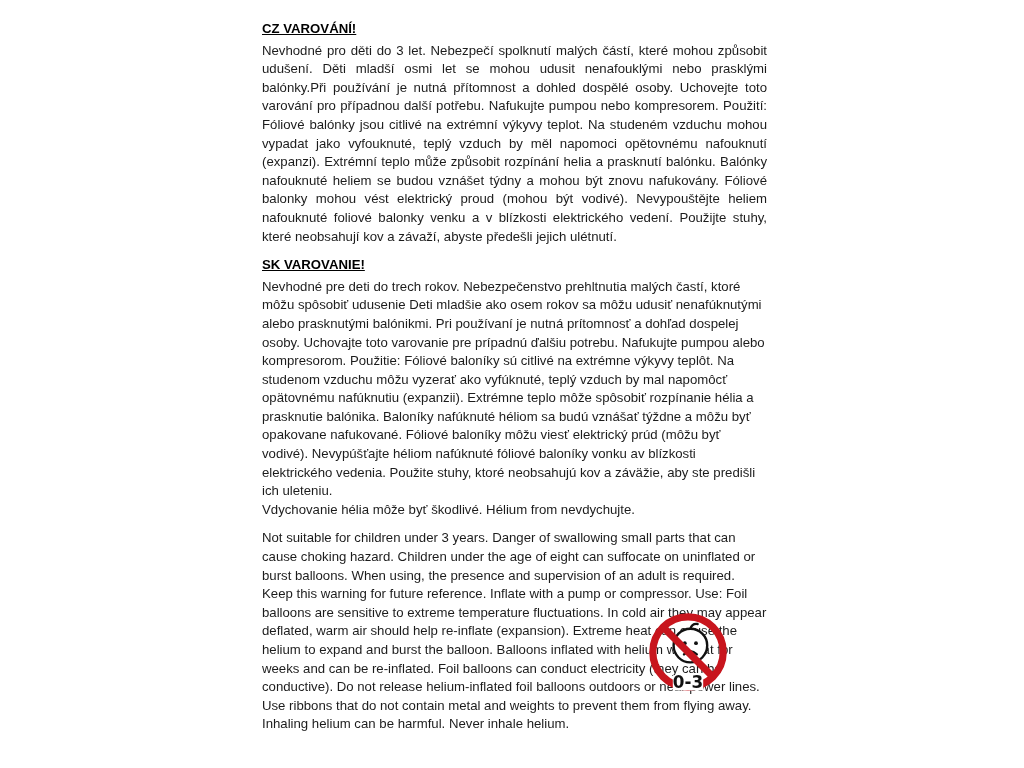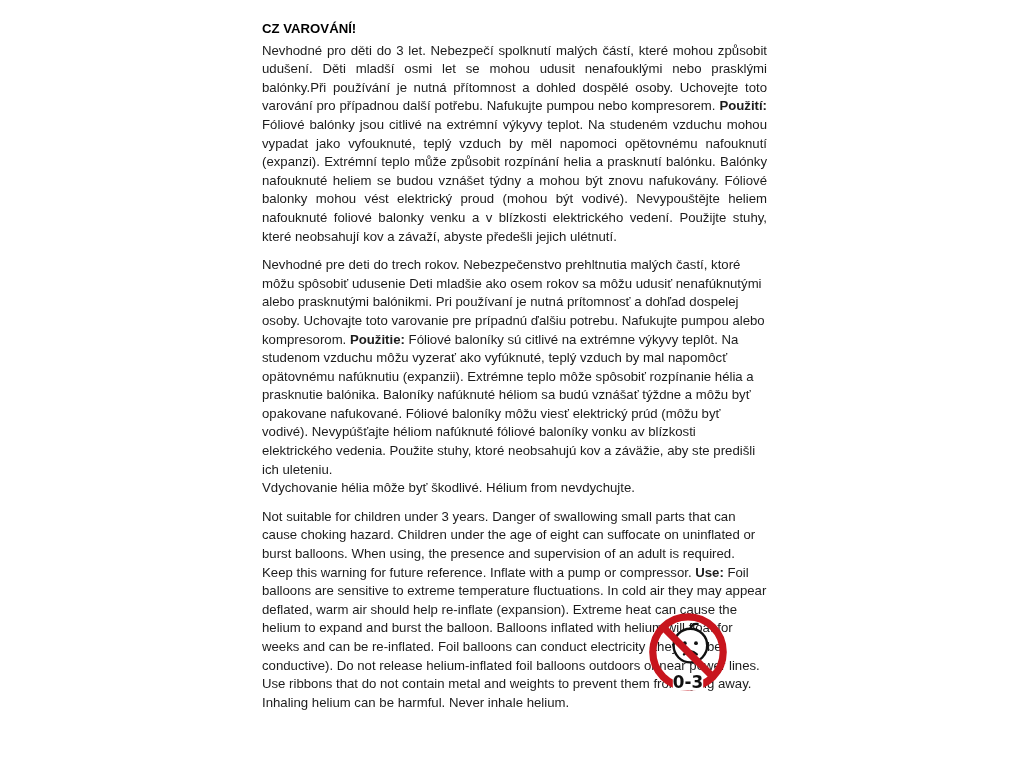--- a/index.html
+++ b/index.html
@@ -19,32 +19,33 @@
     position: absolute;
     left: 262px;
     top: 20px;
     width: 505px;
   }
   .section { margin: 0 0 10px 0; }
   .section h2 {
     margin: 0 0 3px 0;
     font-size: 13.2px;
     font-weight: bold;
+    text-decoration: underline;
     color: #000000;
     line-height: 18.6px;
   }
   .section p {
     margin: 0;
     font-size: 13.2px;
     line-height: 18.6px;
   }
   .body-justify { text-align: justify; }
   .body-left { text-align: left; }
   .note { margin-top: 0; }
-  b.inline-bold { font-weight: bold; }
+  b.inline-bold { font-weight: normal; }
   .prohibition {
     position: absolute;
     left: 648px;
     top: 612px;
     width: 80px;
     height: 80px;
   }
   .prohibition svg { width: 100%; height: 100%; display: block; }
   .age-text {
     font-family: "DejaVu Sans", sans-serif;
@@ -55,20 +56,21 @@
 <body>
 
 <div class="sheet">
 
   <div class="section">
     <h2>CZ VAROVÁNÍ!</h2>
     <p class="body-justify"><span>Nevhodné pro děti do 3 let. Nebezpečí spolknutí malých částí, které mohou způsobit udušení. Děti mladší osmi let se mohou udusit nenafouklými nebo prasklými balónky.Při používání je nutná přítomnost a dohled dospělé osoby. Uchovejte toto varování pro případnou další potřebu. Nafukujte pumpou nebo kompresorem. </span><b class="inline-bold">Použití:</b><span> Fóliové balónky jsou citlivé na extrémní výkyvy teplot. Na studeném vzduchu mohou vypadat jako vyfouknuté, teplý vzduch by měl napomoci opětovnému nafouknutí (expanzi). Extrémní teplo může způsobit rozpínání helia a prasknutí balónku. Balónky nafouknuté heliem se budou vznášet týdny a mohou být znovu nafukovány. Fóliové balonky mohou vést elektrický proud (mohou být vodivé). Nevypouštějte heliem nafouknuté foliové balonky venku a v blízkosti elektrického vedení. Použijte stuhy, které neobsahují kov a závaží, abyste předešli jejich ulétnutí.</span></p>
   </div>
 
   <div class="section">
+    <h2>SK VAROVANIE!</h2>
     <p class="body-left"><span>Nevhodné pre deti do trech rokov. Nebezpečenstvo prehltnutia malých častí, ktoré môžu spôsobiť udusenie Deti mladšie ako osem rokov sa môžu udusiť nenafúknutými alebo prasknutými balónikmi. Pri používaní je nutná prítomnosť a dohľad dospelej osoby. Uchovajte toto varovanie pre prípadnú ďalšiu potrebu. Nafukujte pumpou alebo kompresorom. </span><b class="inline-bold">Použitie:</b><span> Fóliové baloníky sú citlivé na extrémne výkyvy teplôt. Na studenom vzduchu môžu vyzerať ako vyfúknuté, teplý vzduch by mal napomôcť opätovnému nafúknutiu (expanzii). Extrémne teplo môže spôsobiť rozpínanie hélia a prasknutie balónika. Baloníky nafúknuté héliom sa budú vznášať týždne a môžu byť opakovane nafukované. Fóliové baloníky môžu viesť elektrický prúd (môžu byť vodivé). Nevypúšťajte héliom nafúknuté fóliové baloníky vonku av blízkosti elektrického vedenia. Použite stuhy, ktoré neobsahujú kov a záväžie, aby ste predišli ich uleteniu.</span></p>
     <p class="body-left note">Vdychovanie hélia môže byť škodlivé. Hélium from nevdychujte.</p>
   </div>
 
   <div class="section">
     <p class="body-left"><span>Not suitable for children under 3 years. Danger of swallowing small parts that can cause choking hazard. Children under the age of eight can suffocate on uninflated or burst balloons. When using, the presence and supervision of an adult is required. Keep this warning for future reference. Inflate with a pump or compressor. </span><b class="inline-bold">Use:</b><span> Foil balloons are sensitive to extreme temperature fluctuations. In cold air they may appear deflated, warm air should help re-inflate (expansion). Extreme heat can cause the helium to expand and burst the balloon. Balloons inflated with helium will float for weeks and can be re-inflated. Foil balloons can conduct electricity (they can be conductive). Do not release helium-inflated foil balloons outdoors or near power lines. Use ribbons that do not contain metal and weights to prevent them from flying away.</span></p>
     <p class="body-left note">Inhaling helium can be harmful. Never inhale helium.</p>
   </div>
 
 </div>

